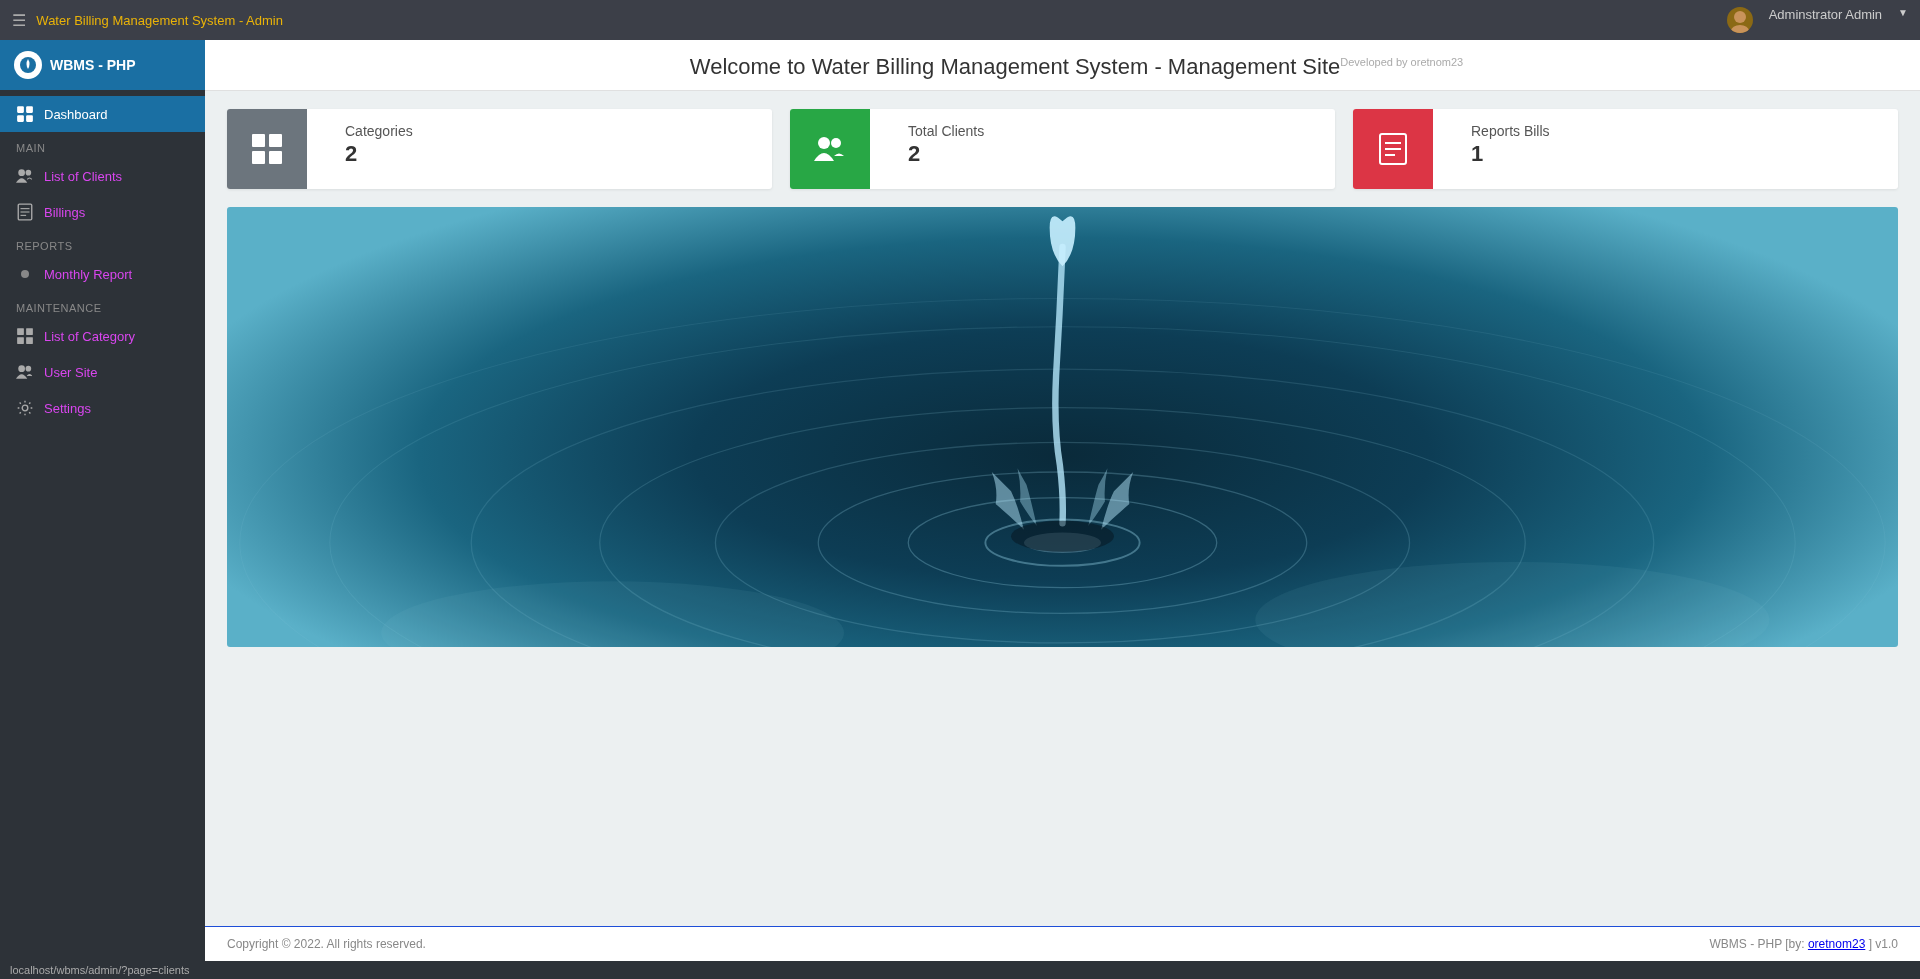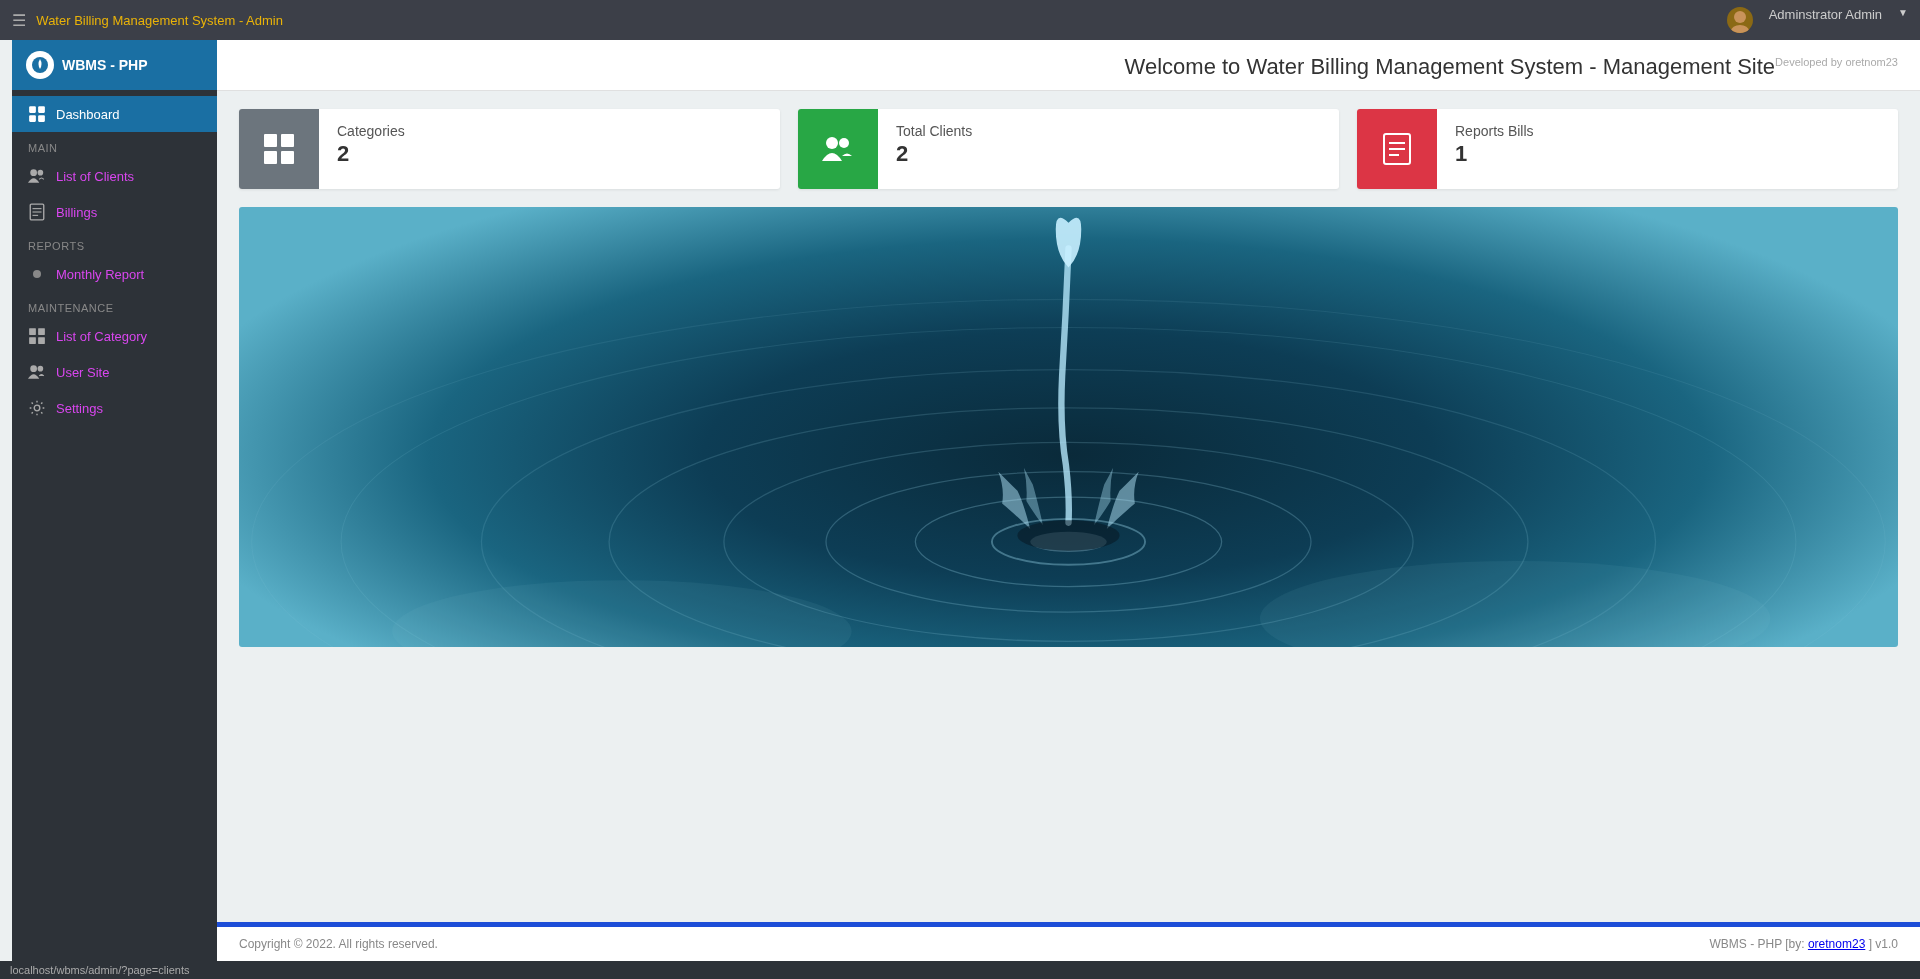--- a/index.html
+++ b/index.html
@@ -16,21 +16,21 @@
     .top-navbar-right { display: flex; align-items: flex-start; gap: 16px; }
     .admin-avatar {
       width: 26px; height: 26px; border-radius: 50%; background: #8b6914;
       display: flex; align-items: center; justify-content: center; color: #fff; font-size: 11px; overflow: hidden;
     }
     .admin-avatar svg { width: 26px; height: 26px; }
     .admin-name { color: #ccc; font-size: 13px; cursor: pointer; }
     .admin-caret { color: #ccc; font-size: 10px; }
 
     
-    .layout { display: flex; flex: 1; overflow: hidden; padding-left: 12px; }
+    .layout { display: flex; flex: 1; overflow: hidden; }
 
     
     .sidebar {
       width: 205px; background: #2d3238; flex-shrink: 0;
       display: flex; flex-direction: column; overflow-y: auto;
     }
     .sidebar-brand {
       display: flex; align-items: center; gap: 8px;
       background: #1a6fa3; padding: 10px 14px; height: 50px;
     }
@@ -54,52 +54,52 @@
     .sidebar-sub-dot {
       width: 8px; height: 8px; border-radius: 50%; background: #888; flex-shrink: 0;
     }
 
     
     .main-content { flex: 1; display: flex; flex-direction: column; overflow-y: auto; }
 
     .content-header {
       background: #fff; padding: 14px 22px 10px 22px; border-bottom: 1px solid #e0e0e0; flex-shrink: 0;
     }
-    .content-header-row { display: flex; align-items: flex-start; justify-content: flex-end; margin-left: 28px; }
+    .content-header-row { display: flex; align-items: flex-start; justify-content: center; margin-left: 28px; }
     .page-title { font-size: 22px; font-weight: 300; color: #333; }
     .developed-by { font-size: 11px; color: #aaa; margin-top: 2px; }
 
     .content-body { padding: 18px 22px; flex: 1; }
 
     
     .stats-row { display: flex; gap: 18px; margin-bottom: 18px; }
     .stat-card {
       flex: 1; background: #fff; border-radius: 3px; display: flex; align-items: stretch;
       box-shadow: 0 1px 3px rgba(0,0,0,0.08); overflow: hidden; min-height: 80px;
     }
     .stat-card-icon {
       width: 80px; display: flex; align-items: center; justify-content: center; flex-shrink: 0;
     }
     .stat-card-icon.gray { background: #6c757d; }
     .stat-card-icon.green { background: #28a745; }
     .stat-card-icon.red { background: #dc3545; }
     .stat-card-icon svg { width: 36px; height: 36px; fill: #fff; }
-    .stat-card-body { padding: 14px 18px; }
+    .stat-card-body { padding: 14px 18px; margin-left: 20px; }
     .stat-card-label { font-size: 14px; color: #555; }
     .stat-card-value { font-size: 22px; font-weight: bold; color: #333; margin-top: 2px; }
 
     
     .water-image-container {
       width: 100%; height: 440px; overflow: hidden; border-radius: 3px; position: relative;
     }
     .water-image-canvas { width: 100%; height: 100%; }
 
     
     .footer-bar {
-      background: #fff; border-top: 5px solid #1d4ed8;
+      background: #fff; border-top: 1px solid #1d4ed8;
       padding: 10px 22px; display: flex; justify-content: space-between; align-items: center;
       flex-shrink: 0; font-size: 12px; color: #888;
     }
 
     
     .status-bar {
       background: #2d3238; padding: 3px 10px; font-size: 11px; color: #aaa;
       flex-shrink: 0;
     }
   </style>

